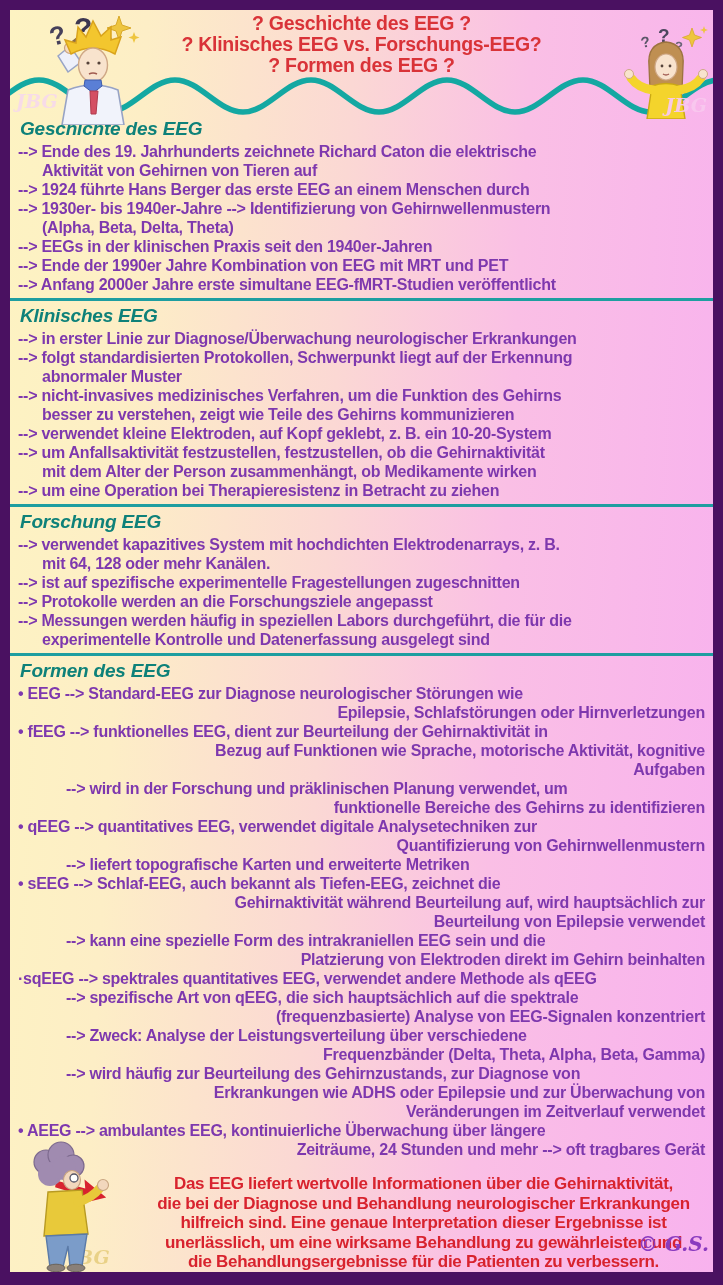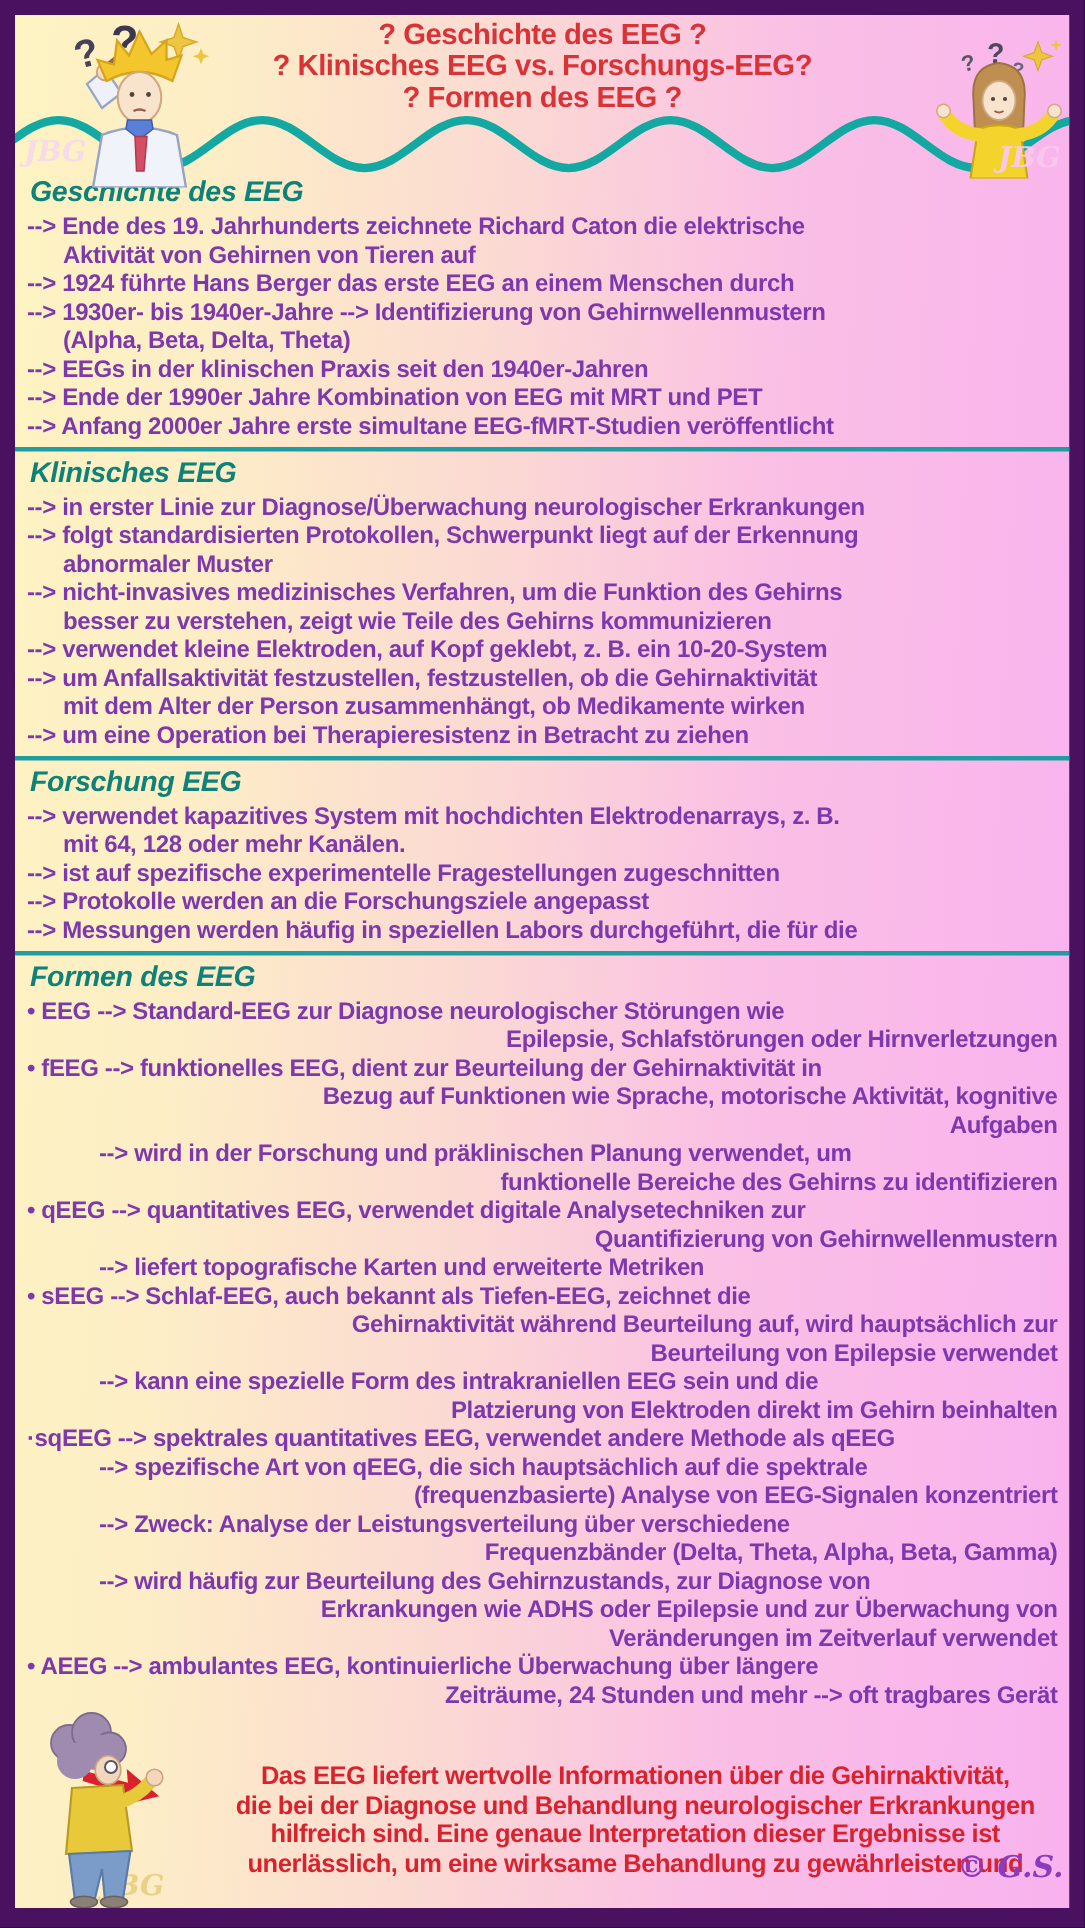--- a/index.html
+++ b/index.html
@@ -146,20 +146,21 @@
 
   <section class="sec">
     <h2 class="sec-head">Forschung EEG</h2>
     <div>
 
     <div class="line ind-0">--&gt; verwendet kapazitives System mit hochdichten Elektrodenarrays, z. B.</div>
         <div class="line ind-1">mit 64, 128 oder mehr Kanälen.</div>
         <div class="line ind-0">--&gt; ist auf spezifische experimentelle Fragestellungen zugeschnitten</div>
         <div class="line ind-0">--&gt; Protokolle werden an die Forschungsziele angepasst</div>
         <div class="line ind-0">--&gt; Messungen werden häufig in speziellen Labors durchgeführt, die für die</div>
+        <div class="line ind-1">experimentelle Kontrolle und Datenerfassung ausgelegt sind</div>
       </div>
   </section>
 
   <hr class="sep">
 
   <section class="sec">
     <h2 class="sec-head">Formen des EEG</h2>
     <div>
 
     <div class="line ind-0">• EEG --&gt; Standard-EEG zur Diagnose neurologischer Störungen wie</div>
@@ -190,20 +191,21 @@
       </div>
   </section>
 
   <div class="ftr">
     <div class="conclusion">
 
     <div class="red-line">Das EEG liefert wertvolle Informationen über die Gehirnaktivität,</div>
         <div class="red-line">die bei der Diagnose und Behandlung neurologischer Erkrankungen</div>
         <div class="red-line">hilfreich sind. Eine genaue Interpretation dieser Ergebnisse ist</div>
         <div class="red-line">unerlässlich, um eine wirksame Behandlung zu gewährleisten und</div>
+        <div class="red-line">die Behandlungsergebnisse für die Patienten zu verbessern.</div>
       </div>
     <span class="signature">© G.S.</span>
   </div>
 
   <svg class="arrow-svg" width="54" height="32" viewBox="0 0 54 32" xmlns="http://www.w3.org/2000/svg">
     <path d="M1,10 L31,14 L29,5 L53,20 L25,31 L27,21 L1,17 Z" fill="#d8232e"></path>
   </svg>
 
   <svg class="person-svg" width="106" height="132" viewBox="0 0 106 132" xmlns="http://www.w3.org/2000/svg">
     <g>

